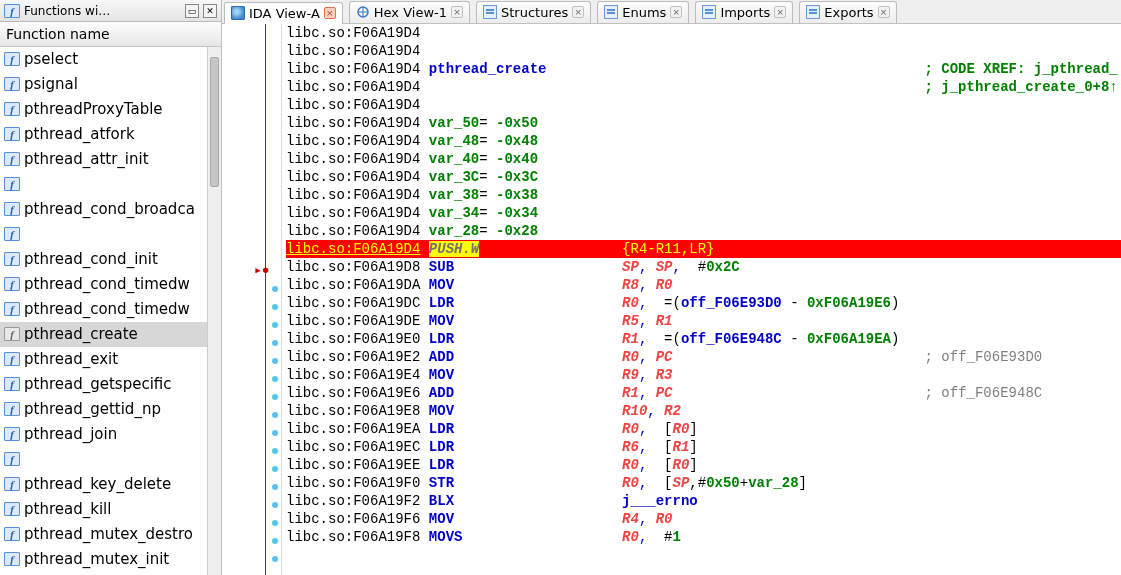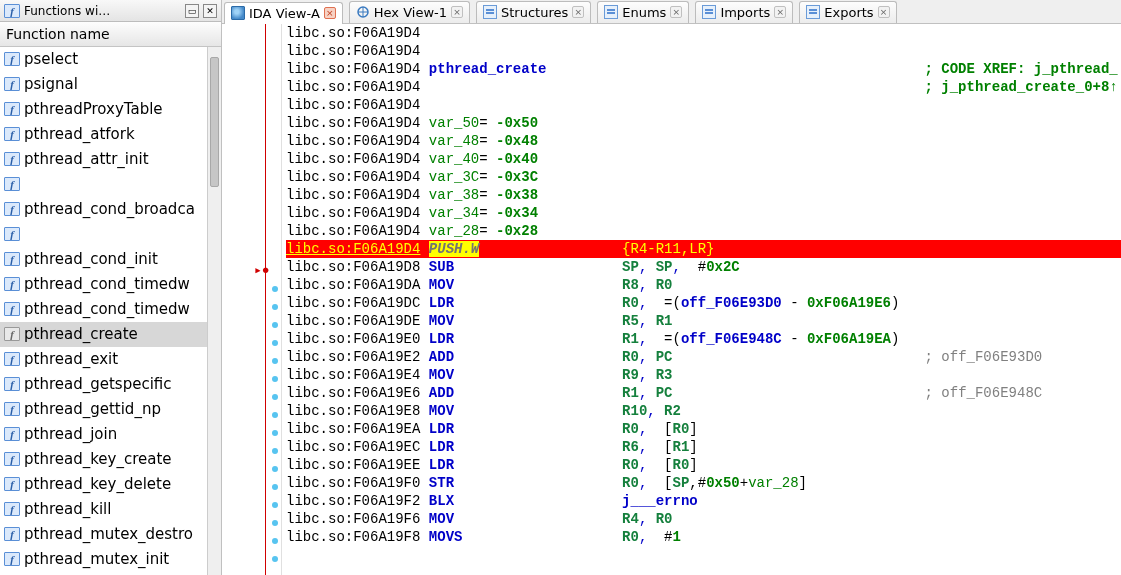--- a/index.html
+++ b/index.html
@@ -199,24 +199,24 @@
   }
   .code {
     flex: 1;
     padding-left: 4px;
     white-space: pre;
     overflow: hidden;
   }
   .code-line { height: 18px; }
   .addr   { color: #000; }
   .mnem   { color: #0000c8; font-weight: bold; }
-  .reg    { color: #15803d; font-weight: bold; }
+  .reg    { color: #ef4444; font-weight: bold; font-style: italic; }
   .comma  { color: #0000c8; }
   .num    { color: #008000; font-weight: bold; }
-  .varref { color: #008000; font-weight: normal; }
+  .varref { color: #008000; font-weight: bold; }
   .sym    { color: #0000c8; font-weight: bold; }
   .cmt    { color: #808080; }
   .xref   { color: #008000; font-weight: bold;}
   .hl-line {
     display: inline-block;
     background: #ff0000;
     color: #ffff00;
   }
   .hl-line .addr { color: #ffff00; background:#ff0000; text-decoration: underline;}
   .hl-line .mnem-hl { background: #ffff00; color: #737373; font-weight: bold; font-style: italic; }
@@ -292,21 +292,20 @@
       <div class="func-row">
         <span class="f-icon">f</span>
         <span>pthread_gettid_np</span>
       </div>
       <div class="func-row">
         <span class="f-icon">f</span>
         <span>pthread_join</span>
       </div>
       <div class="func-row">
         <span class="f-icon">f</span>
-        <span>pthread_key_create</span>
       </div>
       <div class="func-row">
         <span class="f-icon">f</span>
         <span>pthread_key_delete</span>
       </div>
       <div class="func-row">
         <span class="f-icon">f</span>
         <span>pthread_kill</span>
       </div>
       <div class="func-row">

